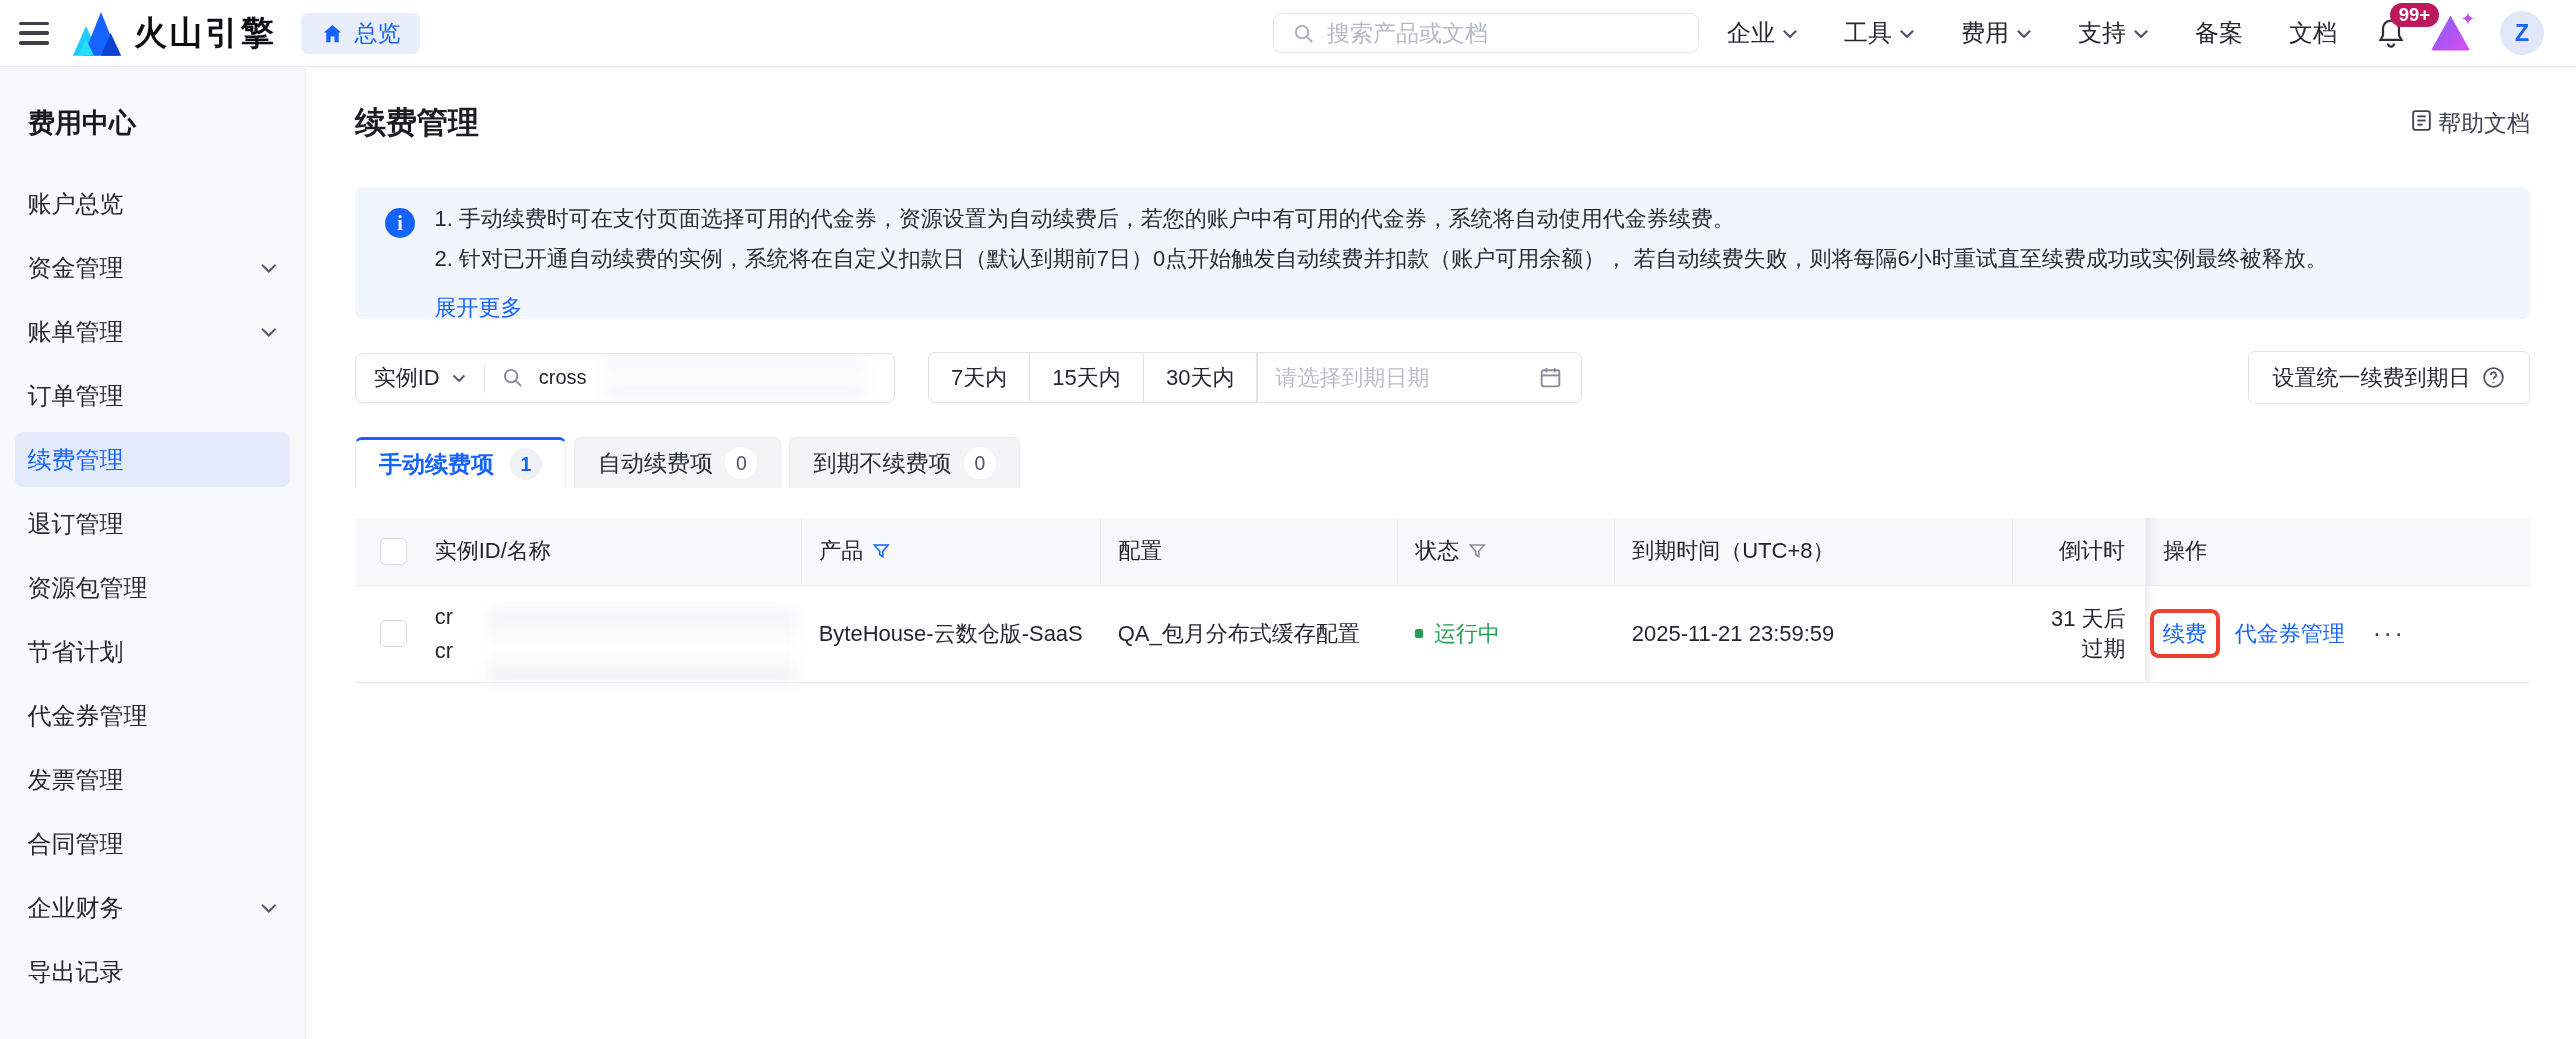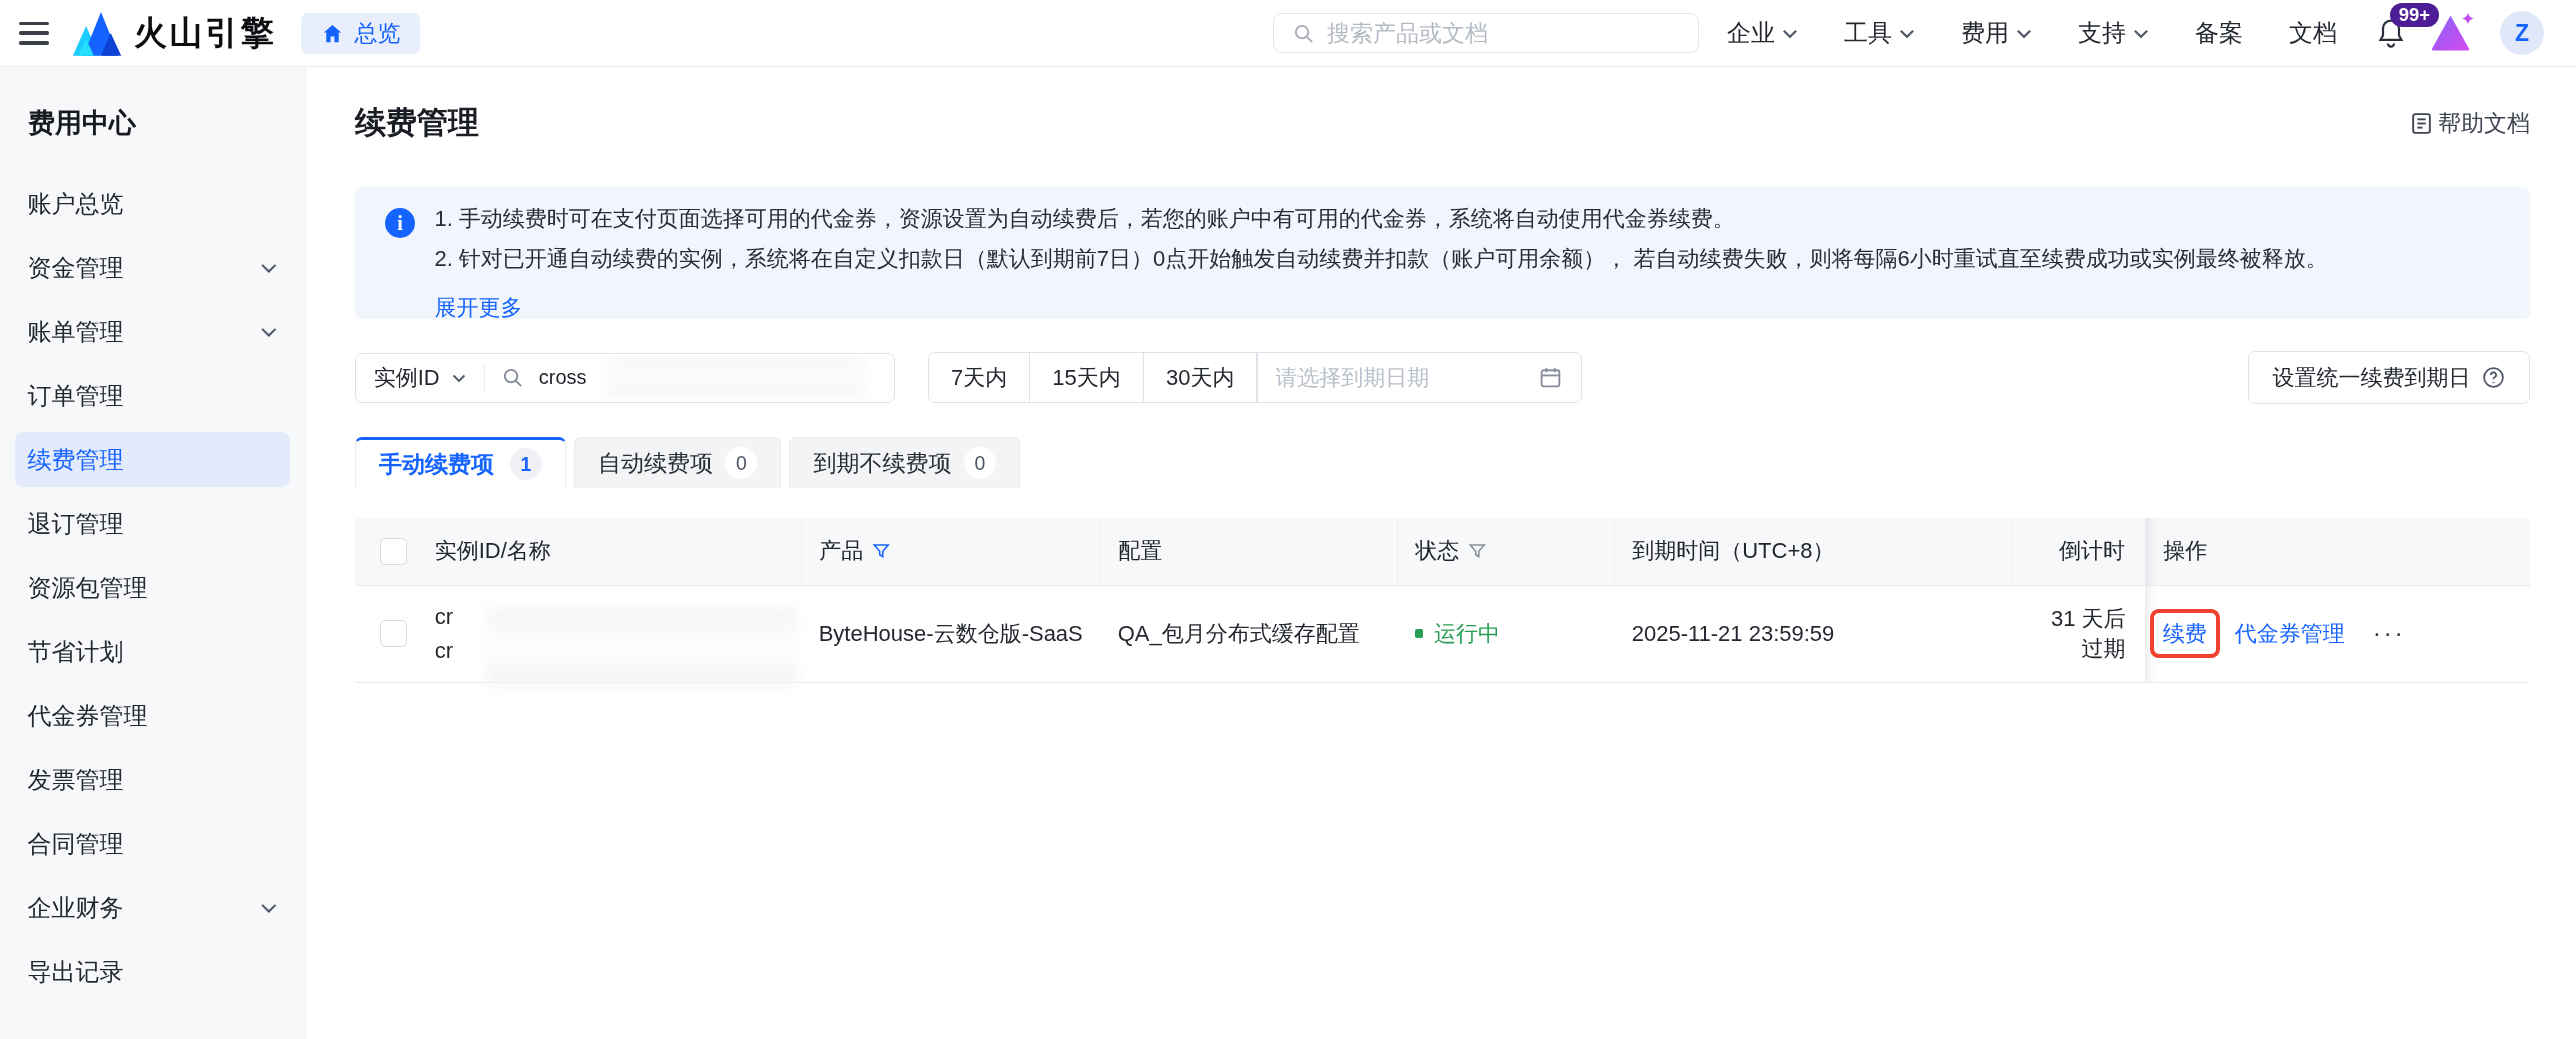--- a/index.html
+++ b/index.html
@@ -27,21 +27,21 @@
   .topbar-search {
     margin-left:auto; width:426px; height:40px; border:0.9px solid #e3e5eb; border-radius:8.8px;
     display:flex; align-items:center; gap:12.4px; padding:0 17.7px; color:#aab0bb;
   }
   .topbar-search input { border:none; outline:none; font-size:23px; flex:1; color:#1d2129; background:transparent; font-family:inherit; }
   .topbar-search input::placeholder { color:#b4bac4; }
   .topnav { display:flex; align-items:center; gap:46px; margin-left:28px; font-size:24px; color:#23272f; }
   .topnav .nav-item { display:flex; align-items:center; gap:7px; cursor:pointer; white-space:nowrap; }
   .bell-wrap { position:relative; margin-left:39px; cursor:pointer; }
   .badge {
-    position:absolute; top:-14px; left:14px; background:#4c1d95; color:#fff; font-size:18.5px;
+    position:absolute; top:-14px; left:14px; background:#be185d; color:#fff; font-size:18.5px;
     border-radius:14px; padding:2.6px 8.8px; line-height:1; font-weight:bold;
   }
   .ai-icon { position:relative; width:39px; height:35px; margin-left:25px; cursor:pointer; }
   .ai-tri { width:39px; height:35px; background:linear-gradient(135deg,#7d6bfa 0%, #b352f2 55%, #d94df0 100%);
     clip-path:polygon(50% 0, 0 100%, 100% 100%); border-radius:3.5px; }
   .ai-spark { position:absolute; top:-7px; right:-5.3px; color:#c44df2; font-size:17.7px; }
   .avatar {
     width:44px; height:44px; border-radius:50%; background:#dfe7f9; color:#1664ff;
     display:flex; align-items:center; justify-content:center; font-size:23px; font-weight:bold; margin-left:30px; cursor:pointer;
   }
@@ -58,21 +58,21 @@
     border-radius:8.8px; cursor:pointer;
   }
   .side-item .chev { margin-left:auto; }
   .side-item.active { background:#e2eafc; color:#1664ff; font-weight:500; height:55px; margin:4.4px 0; }
 
   
   .main { position:absolute; top:68px; left:306px; right:0; bottom:0; background:#fff; padding:0 46px 0 49px; overflow:hidden; }
 
   .page-header { margin-top:32px; height:46px; display:flex; align-items:center; justify-content:space-between; }
   .page-title { font-size:31px; font-weight:600; color:#1a1d23; }
-  .help-link { display:flex; align-items:center; gap:4px; font-size:23px; color:#3e4450; cursor:pointer; }
+  .help-link { display:flex; align-items:flex-start; gap:4px; font-size:23px; color:#3e4450; cursor:pointer; }
 
   .banner {
     margin-top:41px; background:#f1f5fc; border-radius:7px; padding:12.4px 30px 14px 30px;
     display:flex; gap:19.4px; height:132px;
   }
   .info-icon {
     flex:none; width:30px; height:30px; border-radius:50%; background:#1664ff; color:#fff;
     font-size:20px; font-weight:bold; display:flex; align-items:center; justify-content:center; margin-top:8.8px;
     font-family:"Liberation Serif","DejaVu Serif",serif;
   }

